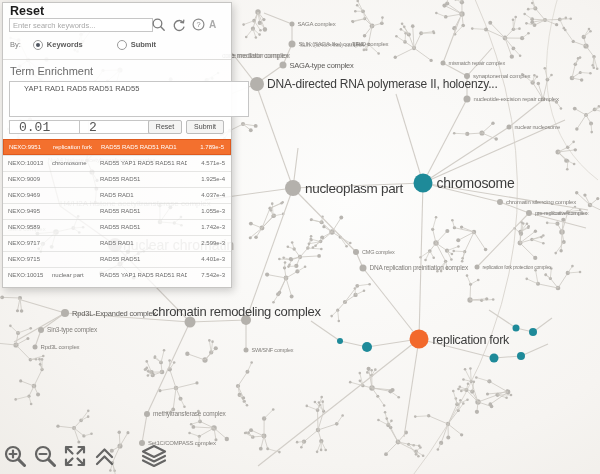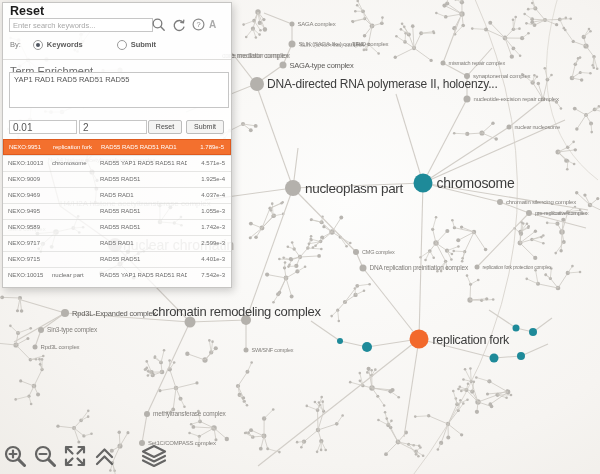--- a/index.html
+++ b/index.html
@@ -29,29 +29,29 @@
   .search-input::placeholder{color:#a9a9a9;}
   .hicon{position:absolute;top:14px;width:16px;height:16px;cursor:pointer;}
   .a-icon{position:absolute;top:16px;left:206px;font-size:10px;color:#ababab;font-weight:bold;cursor:pointer;}
   .by-row{position:absolute;left:7px;top:37px;font-size:7.5px;color:#7d7d7d;display:flex;align-items:flex-start;}
   .radio{display:inline-block;width:8px;height:8px;border:1px solid #9a9a9a;border-radius:50%;background:#fff;position:relative;margin-right:4px;vertical-align:-1px;}
   .radio.checked::after{content:"";position:absolute;left:2px;top:2px;width:4px;height:4px;border-radius:50%;background:#4e5560;}
   .rlabel{color:#5b5b5b;margin-right:34px;font-weight:bold;}
   .divider{position:absolute;left:0;right:0;top:56px;border-top:1px solid #dedddb;}
   .enrich-head{position:absolute;left:7px;top:62px;font-size:11px;color:#6a6a6a;}
   .gene-ta{
-    position:absolute;left:6px;top:69px;width:210px;height:30px;resize:none;
+    position:absolute;left:6px;top:78px;width:210px;height:30px;resize:none;
     border:1px solid #c6c6c6;background:rgba(255,255,255,0.95);
-    font-size:7.5px;color:#555;padding:2px 4px;outline:none;
+    font-size:7.5px;color:#555;padding:2px 14px;outline:none;
     font-family:"Liberation Sans","DejaVu Sans",sans-serif;
   }
   .num-input{
     position:absolute;top:117px;height:12px;border:1px solid #c6c6c6;
-    background:rgba(255,255,255,0.95);font-size:10px;color:#555;padding:0 3px;outline:none;
-    font-family:Liberation Sans, sans-serif;
+    background:rgba(255,255,255,0.95);font-size:13px;color:#555;padding:0 9px;outline:none;
+    font-family:Liberation Mono, monospace;
   }
   .btn{
     position:absolute;top:117px;height:14px;font-size:7px;color:#4a4a4a;
     background:#f4f4f3;border:1px solid #bcbcbc;border-radius:2px;
     text-align:center;line-height:12px;cursor:pointer;
     font-family:"Liberation Sans","DejaVu Sans",sans-serif;padding:0;
   }
   
   .results{position:absolute;left:0px;top:136px;right:0px;}
   .trow{

